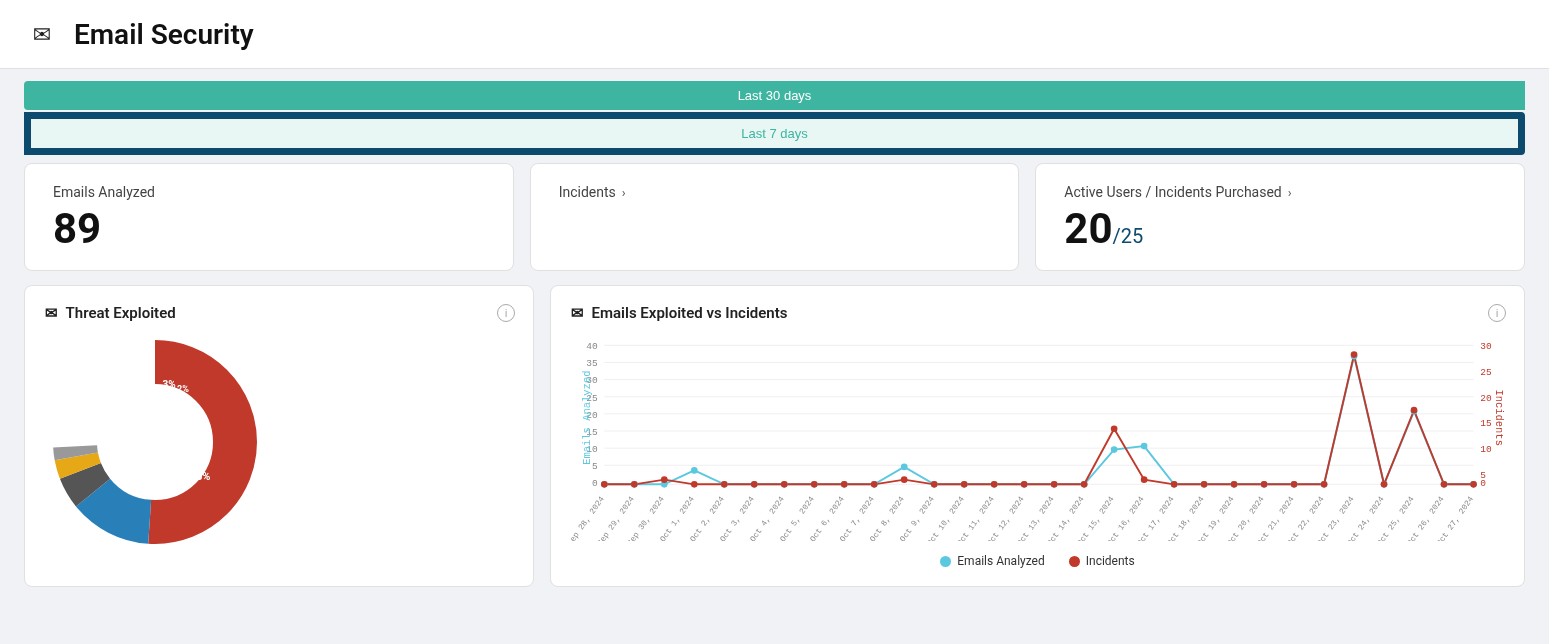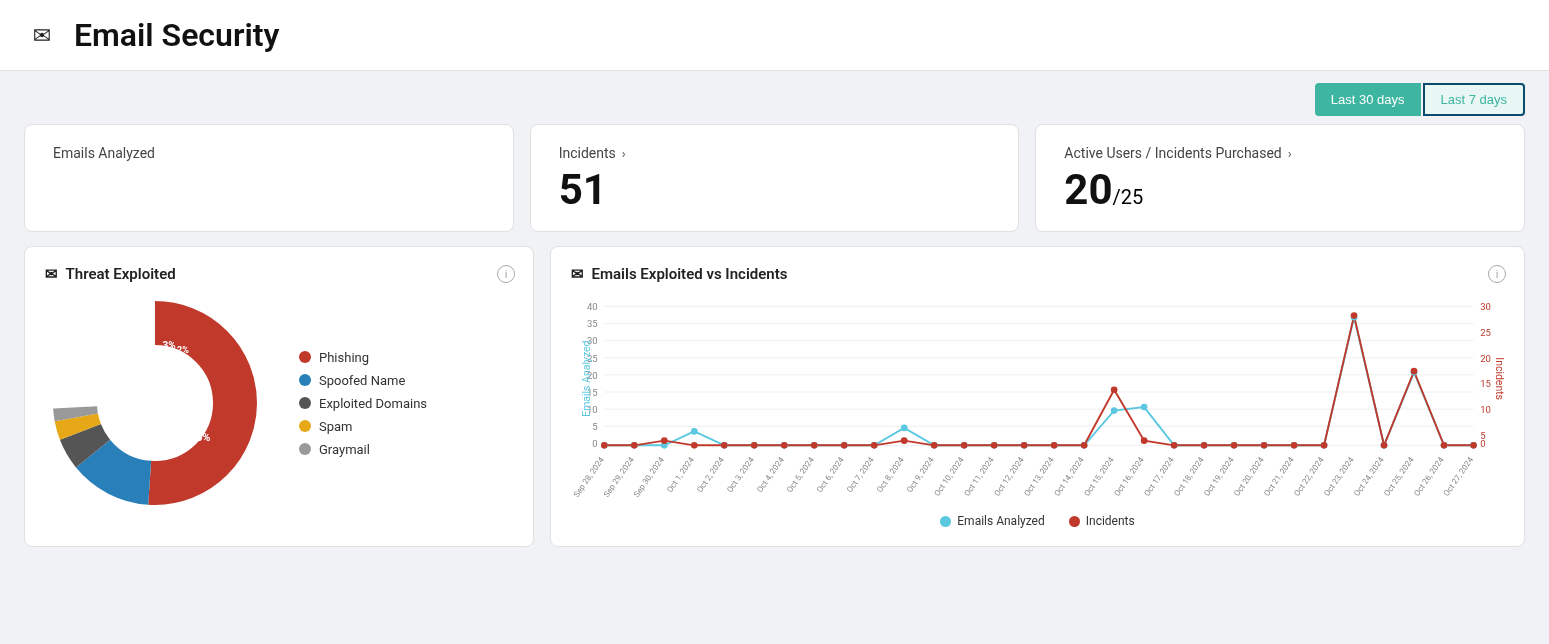--- a/index.html
+++ b/index.html
@@ -24,47 +24,48 @@
     }
     .header-icon {
       width: 36px;
       height: 36px;
       display: flex;
       align-items: center;
       justify-content: center;
       font-size: 22px;
     }
     .header-title {
-      font-size: 32px;
+      font-size: 28px;
       font-weight: 600;
       color: #111;
     }
     .toolbar {
       display: flex;
       justify-content: flex-end;
       padding: 12px 24px 8px 24px;
       gap: 2px;
+      flex-direction: column;
     }
     .btn-period {
       padding: 7px 16px;
       border: none;
       cursor: pointer;
       font-size: 13px;
       font-weight: 500;
     }
     .btn-period-active {
       background: #3db5a0;
       color: #fff;
       border-radius: 4px 0 0 4px;
     }
     .btn-period-inactive {
       background: #e8f7f4;
       color: #3db5a0;
       border-radius: 0 4px 4px 0;
-      border: 2px solid #0c4a6e;
+      border: 7px solid #0c4a6e;
     }
     .stats-row {
       display: flex;
       gap: 16px;
       padding: 0 24px 14px 24px;
     }
     .stat-card {
       background: #fff;
       border-radius: 8px;
       border: 1px solid #e0e0e0;
@@ -85,21 +86,21 @@
     }
     .stat-value {
       font-size: 42px;
       font-weight: 700;
       color: #111;
       line-height: 1;
     }
     .stat-value .sub {
       font-size: 20px;
       font-weight: 400;
-      color: #000000;
+      color: #0c4a6e;
     }
     .bottom-row {
       display: flex;
       gap: 16px;
       padding: 0 24px 24px 24px;
     }
     .threat-card {
       background: #fff;
       border-radius: 8px;
       border: 1px solid #e0e0e0;
@@ -163,20 +164,21 @@
       width: 12px;
       height: 12px;
       border-radius: 50%;
       flex-shrink: 0;
     }
     
     .chart-svg-wrap {
       width: 100%;
       overflow: visible;
       margin-top: 4px;
+      font-family: Liberation Mono, monospace;
     }
     .chart-bottom-legend {
       display: flex;
       justify-content: center;
       gap: 24px;
       margin-top: 8px;
     }
     .chart-legend-item {
       display: flex;
       align-items: center;
@@ -202,30 +204,30 @@
 
   <div class="toolbar">
     <button class="btn-period btn-period-active">Last 30 days</button>
     <button class="btn-period btn-period-inactive">Last 7 days</button>
   </div>
 
   <div class="stats-row">
     <div class="stat-card">
       <div class="stat-label">
         <span>Emails Analyzed</span>
+      </div>
+      <div class="stat-value">
+        <span>89</span>
       </div>
     </div>
     <div class="stat-card">
       <div class="stat-label">
         <span>Incidents</span>
         <span class="chevron">›</span>
       </div>
-      <div class="stat-value">
-        <span>51</span>
-      </div>
     </div>
     <div class="stat-card">
       <div class="stat-label">
         <span>Active Users / Incidents Purchased</span>
         <span class="chevron">›</span>
       </div>
       <div class="stat-value">
         <span>20</span><span class="sub">/25</span>
       </div>
     </div>
@@ -254,42 +256,20 @@
           <text x="155" y="148" font-size="11" fill="#fff" font-weight="bold" text-anchor="middle">76%</text>
 
           <text x="68" y="118" font-size="11" fill="#fff" font-weight="bold" text-anchor="middle">13%</text>
 
           <text x="100" y="62" font-size="10" fill="#fff" font-weight="bold" text-anchor="middle">5%</text>
 
           <text x="124" y="56" font-size="10" fill="#fff" font-weight="bold" text-anchor="middle">3%</text>
 
           <text x="138" y="60" font-size="9" fill="#fff" font-weight="bold" text-anchor="middle">2%</text>
         </svg>
-        <div class="legend">
-          <div class="legend-item">
-            <div class="legend-dot" style="background:#c0392b;"></div>
-            <span>Phishing</span>
-          </div>
-          <div class="legend-item">
-            <div class="legend-dot" style="background:#2980b9;"></div>
-            <span>Spoofed Name</span>
-          </div>
-          <div class="legend-item">
-            <div class="legend-dot" style="background:#555555;"></div>
-            <span>Exploited Domains</span>
-          </div>
-          <div class="legend-item">
-            <div class="legend-dot" style="background:#e6a817;"></div>
-            <span>Spam</span>
-          </div>
-          <div class="legend-item">
-            <div class="legend-dot" style="background:#999999;"></div>
-            <span>Graymail</span>
-          </div>
-        </div>
       </div>
     </div>
 
     <div class="chart-card">
       <div class="card-title">
         <span>✉</span>
         <span>Emails Exploited vs Incidents</span>
       </div>
       <div class="info-icon">i</div>
 

